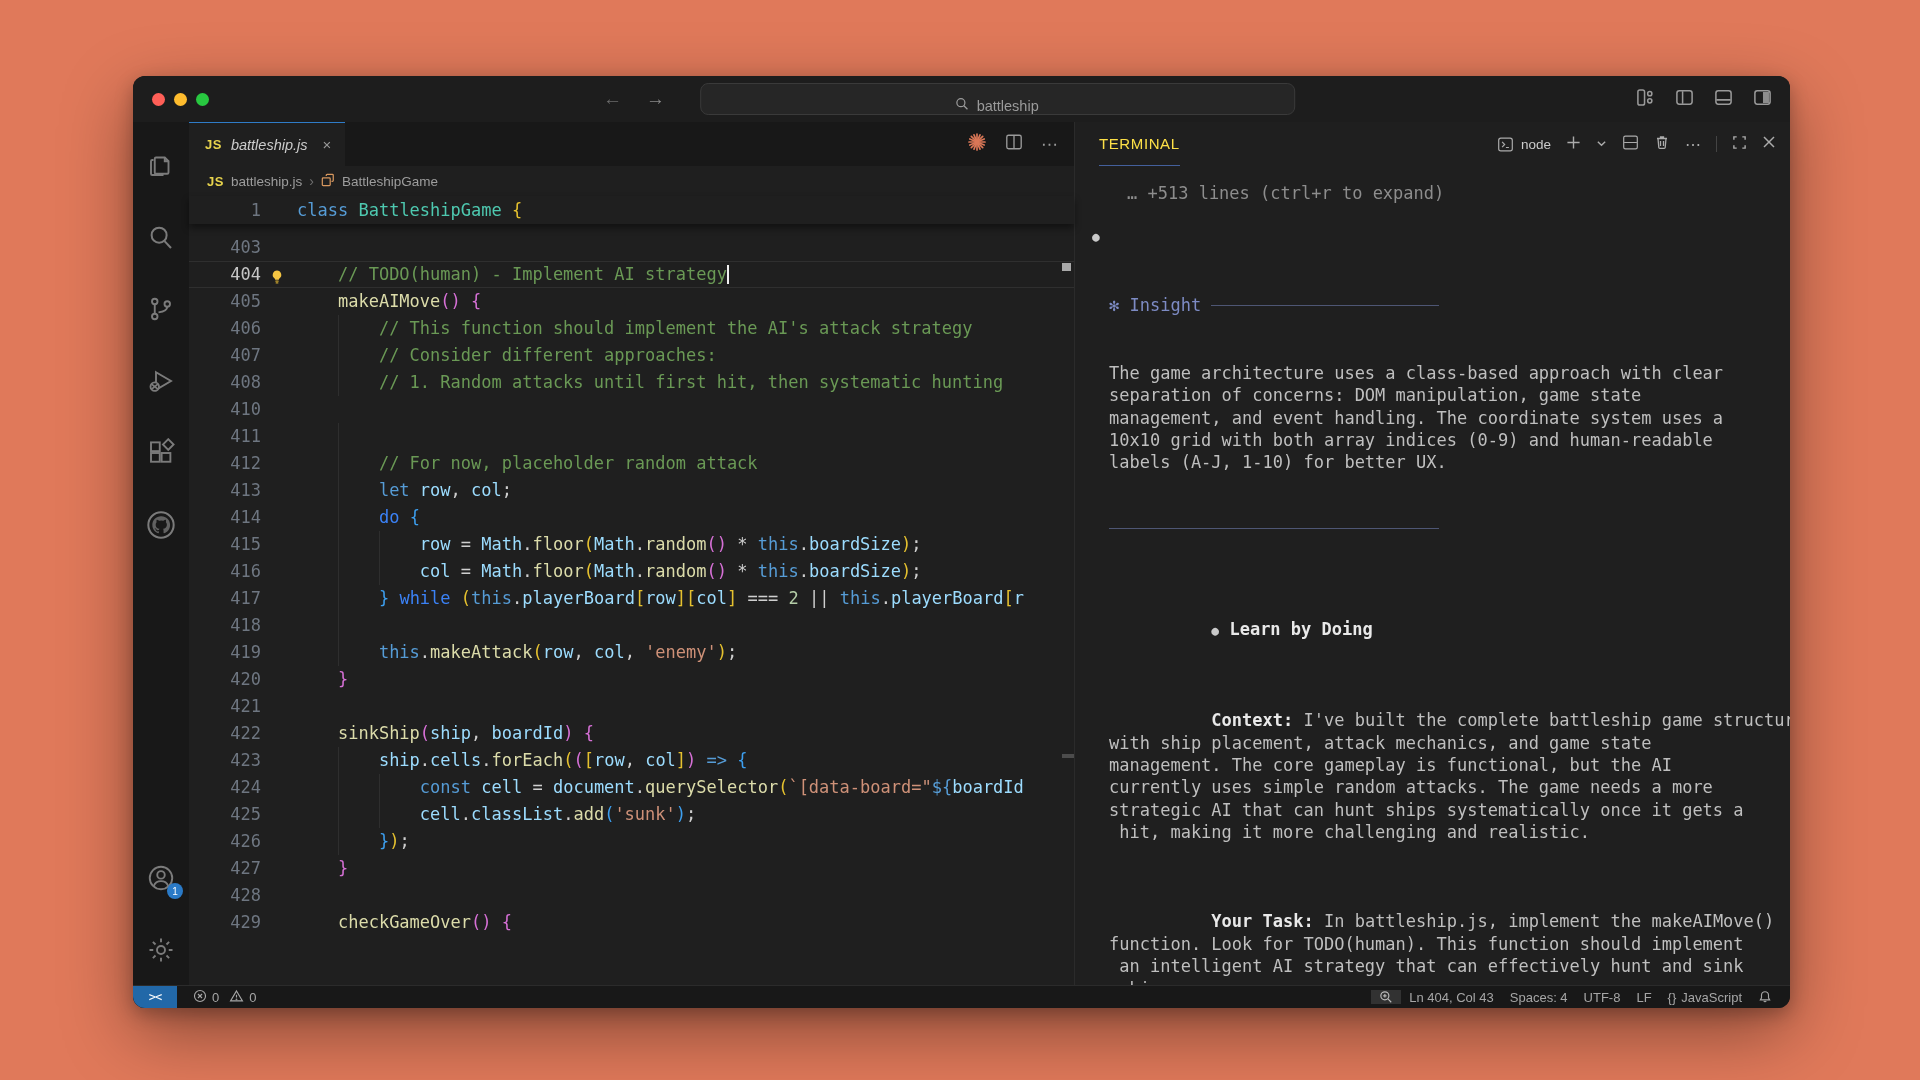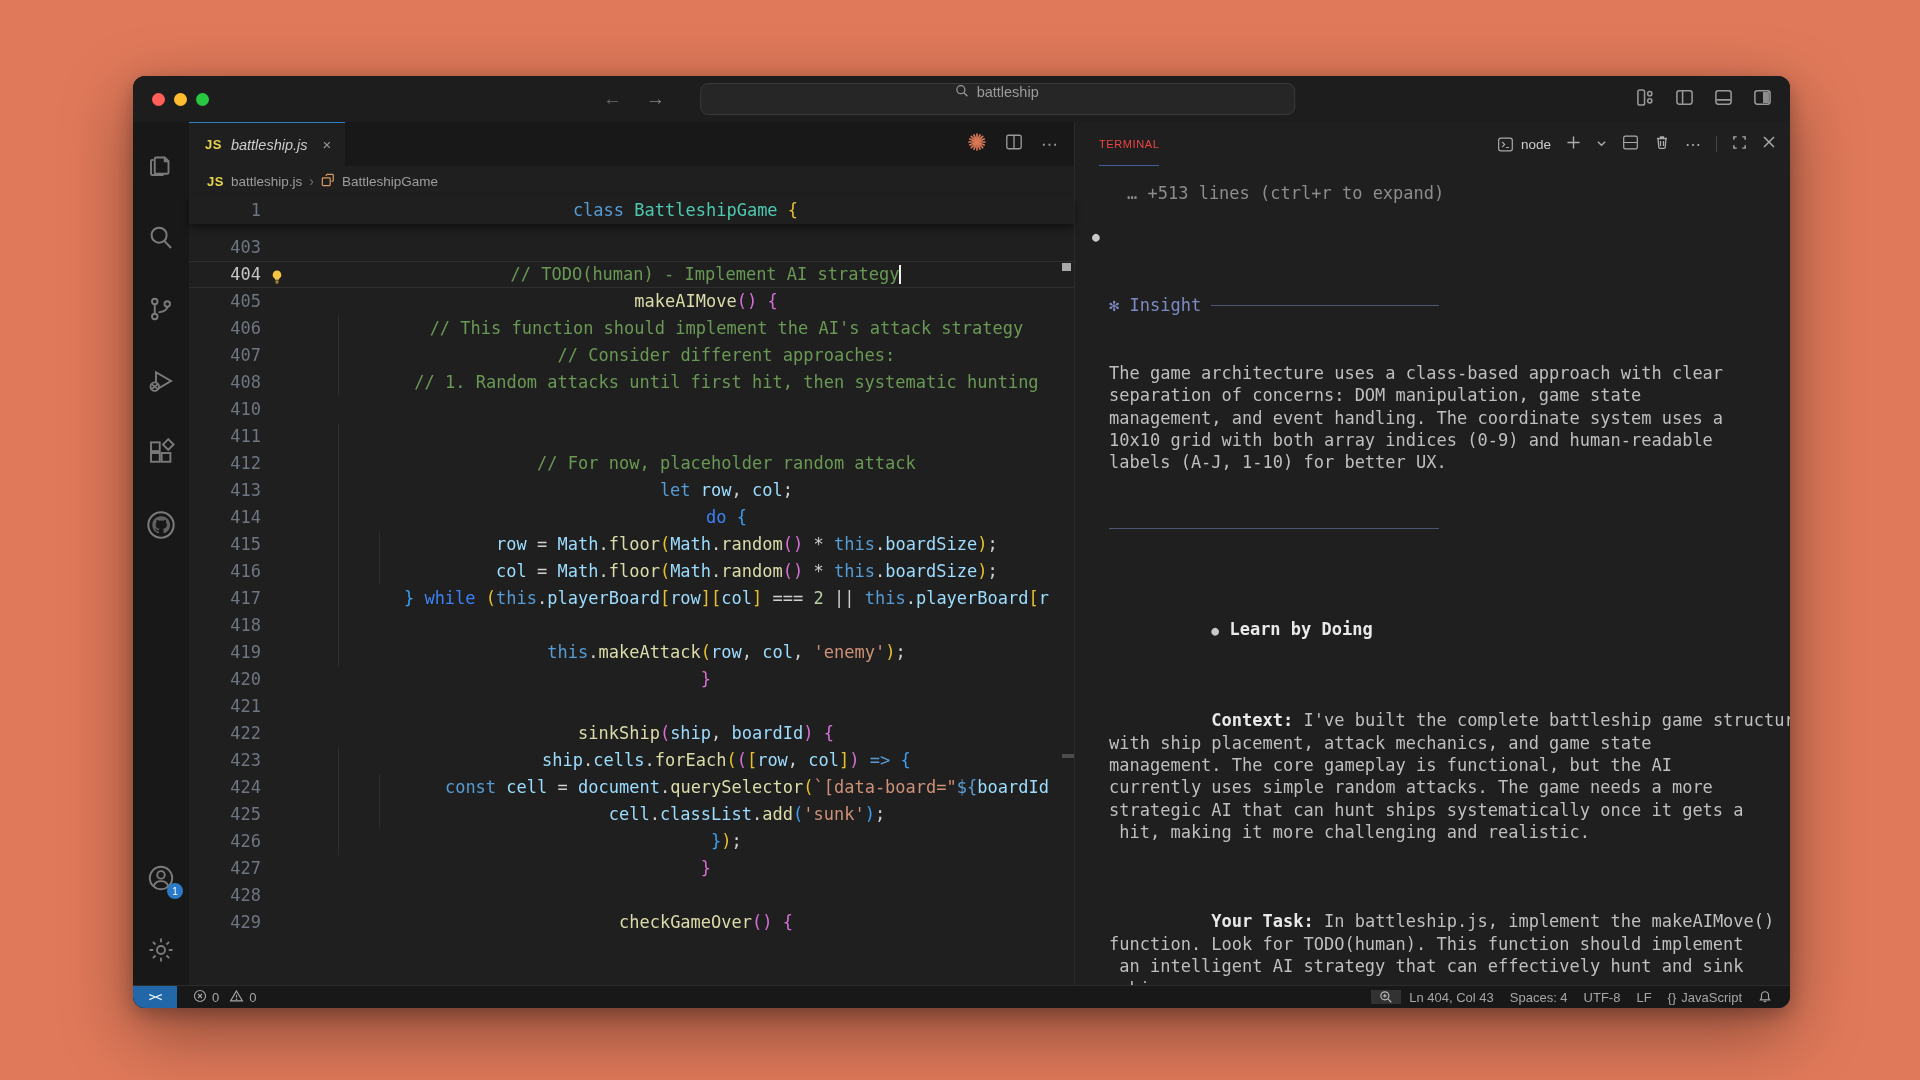--- a/index.html
+++ b/index.html
@@ -16,21 +16,21 @@
   
   .titlebar { height:46px; flex:0 0 46px; background:#1d1d1d; position:relative; display:flex; align-items:center; }
   .traffic { position:absolute; left:19px; top:17px; display:flex; gap:9px; }
   .tl { width:13px; height:13px; border-radius:50%; }
   .tl.red{background:#ff5f57} .tl.yellow{background:#febc2e} .tl.green{background:#28c840}
   .navarrows { position:absolute; left:470px; top:0; height:46px; display:flex; align-items:center; gap:24px; color:#8a8a8a; font-size:19px; }
   .navarrows .dim { color:#6b6b6b; }
   .searchbox {
     position:absolute; left:50%; top:7px; transform:translateX(-44%);
     width:595px; height:32px; background:#262626; border:1px solid #3a3a3a; border-radius:8px;
-    display:flex; align-items:flex-start; justify-content:center; gap:7px; color:#9b9b9b; font-size:14.5px;
+    display:flex; align-items:flex-end; justify-content:center; gap:7px; color:#9b9b9b; font-size:14.5px;
   }
   .winicons { position:absolute; right:18px; top:12px; display:flex; gap:20px; align-items:center; }
   .winicons svg { display:block; }
 
   
   .main { flex:1; display:flex; min-height:0; }
 
   
   .activitybar { flex:0 0 56px; background:#181818; display:flex; flex-direction:column; align-items:center; padding-top:18px; }
   .abicon { width:48px; height:50px; margin-bottom:22px; display:flex; align-items:center; justify-content:center; position:relative; cursor:pointer; }
@@ -53,37 +53,37 @@
 
   .codefont { font-family:"DejaVu Sans Mono","Liberation Mono",monospace; font-size:17px; }
 
   .sticky { height:28px; flex:0 0 28px; display:flex; background:#1f1f1f; box-shadow:0 4px 7px rgba(0,0,0,.45); position:relative; z-index:3; align-items:center; }
   .sticky .ln { line-height:28px; }
 
   .codearea { flex:1; position:relative; overflow:hidden; padding-top:10px; }
   .crow { display:flex; height:27px; line-height:27px; white-space:pre; position:relative; }
   .ln { flex:0 0 72px; text-align:right; color:#6e7681; user-select:none; }
   .glyph { flex:0 0 36px; position:relative; }
-  .lc { flex:1; position:relative; overflow:hidden; white-space:pre;text-align:center; }
+  .lc { flex:1; position:relative; overflow:hidden; white-space:pre; }
   .crow.cur .ln { color:#c6c6c6; }
   .crow.cur { box-shadow:inset 0 1px 0 rgba(255,255,255,.075), inset 0 -1px 0 rgba(255,255,255,.075); }
   .iguide { position:absolute; top:0; bottom:0; border-left:1px solid rgba(255,255,255,.07); }
   .cursorbar { display:inline-block; width:2px; height:19px; background:#f0f0f0; vertical-align:-4px; }
   .bulb { position:absolute; left:8px; top:5px; }
   .ovr-marker { position:absolute; right:3px; width:9px; height:8px; background:#a9a9a9; z-index:4; }
   .scrolldash { position:absolute; right:0; width:12px; height:4px; background:#4c4c4c; z-index:4; }
 
   .tk-pln{color:#cfcfcf}.tk-cm{color:#6a9955}.tk-kw{color:#569cd6}.tk-ctl{color:#3b82f6}
   .tk-fn{color:#dcdcaa}.tk-vr{color:#9cdcfe}.tk-ty{color:#4ec9b0}.tk-str{color:#ce9178}
   .tk-num{color:#b5cea8}.tk-b1{color:#e5c12f}.tk-b2{color:#d670d6}.tk-b3{color:#3d9fef}
 
   
   .panel { flex:1; background:#1f1f1f; border-left:1px solid #2b2b2b; display:flex; flex-direction:column; min-width:0; }
   .pheader { height:44px; flex:0 0 44px; display:flex; align-items:center; padding:0 14px 0 24px; }
-  .ptab { color:#ef4444; font-size:11px; letter-spacing:.6px; height:44px; display:flex; align-items:center; border-bottom:1.5px solid #44609c; cursor:pointer; }
+  .ptab { color:#fde047; font-size:15px; letter-spacing:.6px; height:44px; display:flex; align-items:center; border-bottom:1.5px solid #44609c; cursor:pointer; }
   .picons { margin-left:auto; display:flex; align-items:center; gap:15px; color:#ababab; }
   .nodechip { display:flex; align-items:center; gap:7px; color:#cccccc; font-size:13.5px; }
   .psep { width:1px; height:16px; background:#444; }
 
   .pbody { flex:1; display:flex; flex-direction:column; padding:14px 24px 14px 34px;
     font-family:"DejaVu Sans Mono","Liberation Mono",monospace; font-size:17px; line-height:22.4px; color:#bfbfbf; min-height:0; }
   .tdim { color:#8d8d8d; margin:2px 0 22px 18px; white-space:pre; }
   .tblock { white-space:pre; }
   .insight { position:relative; margin-bottom:22px; }
   .insight .ibullet { position:absolute; left:-17px; top:0; color:#c9c9c9; font-size:13px; }

